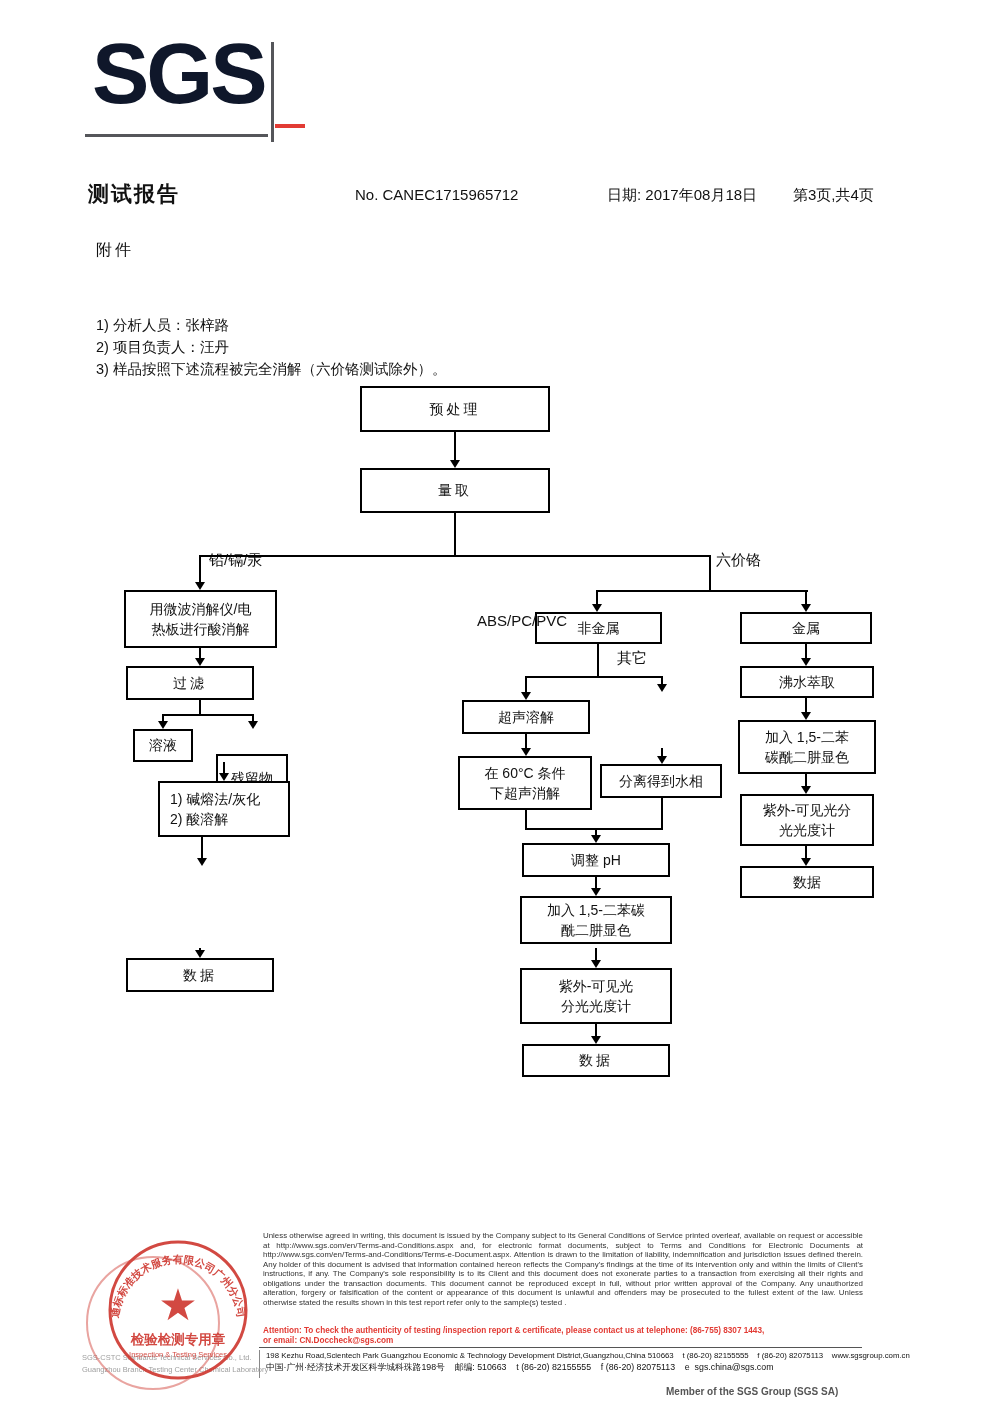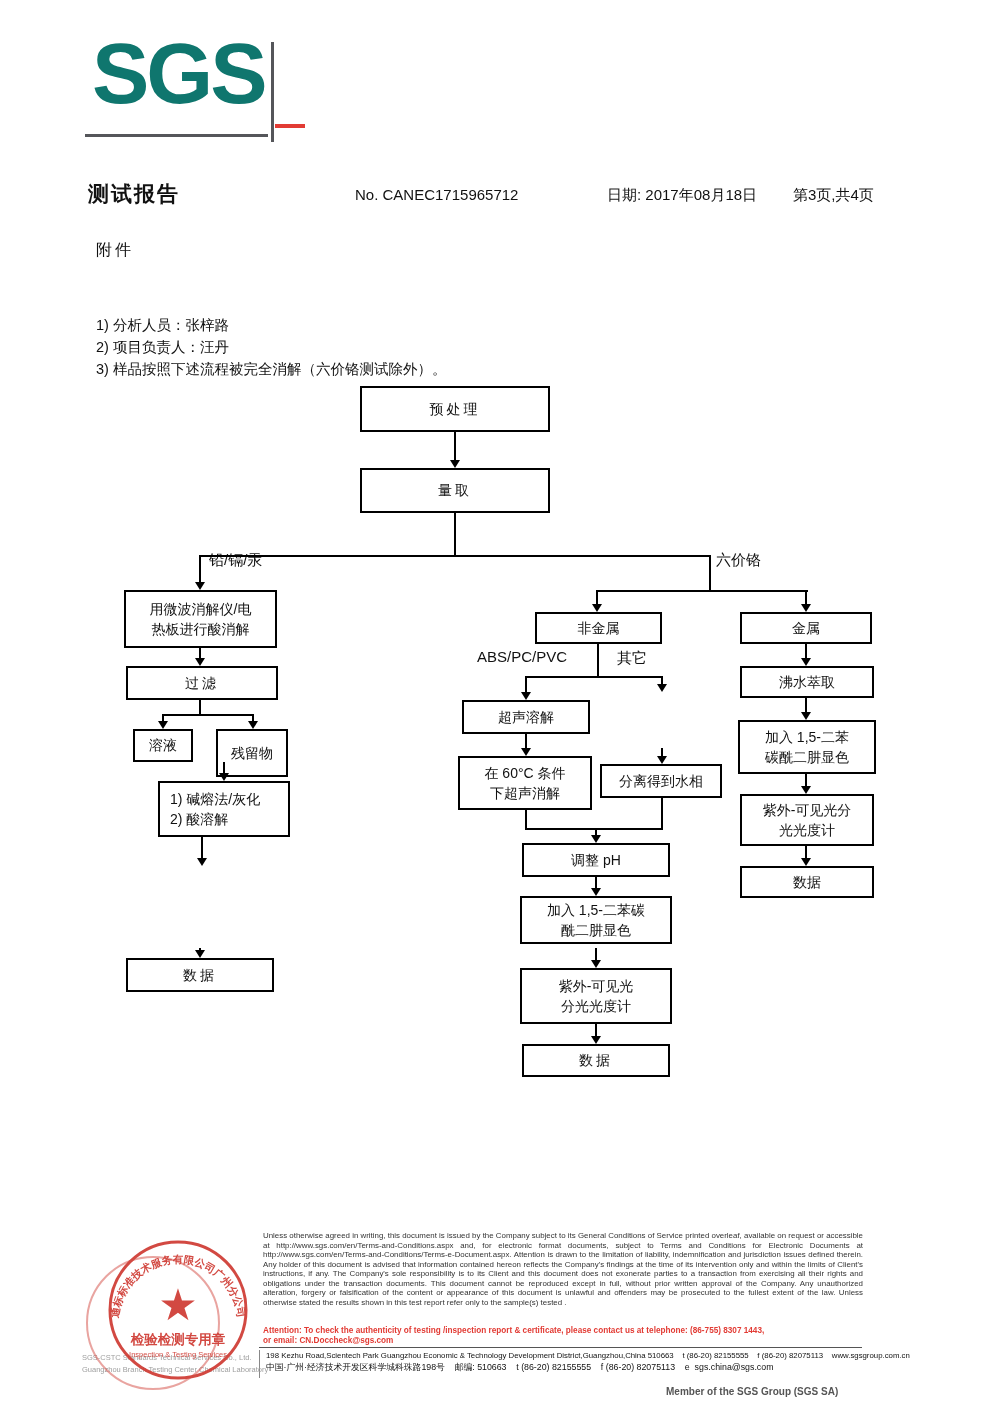--- a/index.html
+++ b/index.html
@@ -1,21 +1,21 @@
 <!DOCTYPE html>
 <html><head>
 <meta charset="utf-8">
 <style>
   * { margin:0; padding:0; box-sizing:border-box; }
   html,body { background:#ffffff; }
   body { font-family:"Liberation Sans","DejaVu Sans",sans-serif; color:#111; }
   .page { position:relative; width:992px; height:1402px; background:#fff; overflow:hidden; margin:0 auto; }
 
   
-  .logo-text { position:absolute; left:92px; top:30px; font-size:86px; font-weight:bold; color:#0f766e; letter-spacing:-3px; line-height:1; }
+  .logo-text { position:absolute; left:92px; top:30px; font-size:86px; font-weight:bold; color:#0f172a; letter-spacing:-3px; line-height:1; }
   .logo-underline { position:absolute; left:85px; top:134px; width:183px; height:3px; background:#55565a; }
   .logo-vline { position:absolute; left:271px; top:42px; width:3px; height:100px; background:#55565a; }
   .logo-redline { position:absolute; left:275px; top:124px; width:30px; height:4px; background:#e23b34; }
 
   .report-title { position:absolute; left:88px; top:180px; font-size:21px; font-weight:bold; letter-spacing:2px; }
   .report-no { position:absolute; left:355px; top:186px; font-size:15px; }
   .report-date { position:absolute; left:607px; top:186px; font-size:15px; }
   .report-page { position:absolute; left:793px; top:186px; font-size:15px; }
 
   .attachment-label { position:absolute; left:96px; top:240px; font-size:16px; letter-spacing:3px; }
@@ -67,23 +67,23 @@
     <div>3) 样品按照下述流程被完全消解（六价铬测试除外）。</div>
   </div>
 
   <div class="fbox sp" style="left:360px;top:386px;width:190px;height:46px">预处理</div>
   <div class="fbox sp" style="left:360px;top:468px;width:190px;height:45px">量取</div>
 
   <div class="fbox" style="left:124px;top:590px;width:153px;height:58px">
     <div>用微波消解仪/电</div>
     <div>热板进行酸消解</div>
   </div>
-  <div class="fbox sp" style="left:126px;top:666px;width:152px;height:34px">过滤</div>
+  <div class="fbox sp" style="left:126px;top:666px;width:128px;height:34px">过滤</div>
   <div class="fbox" style="left:133px;top:729px;width:60px;height:33px">溶液</div>
-  <div class="fbox" style="left:216px;top:729px;width:72px;height:48px">残留物</div>
+  <div class="fbox" style="left:216px;top:754px;width:72px;height:48px">残留物</div>
   <div class="fbox left" style="left:158px;top:781px;width:132px;height:56px">
     <div>1) 碱熔法/灰化</div>
     <div>2) 酸溶解</div>
   </div>
   <div class="fbox sp" style="left:126px;top:958px;width:148px;height:34px">数据</div>
 
   <div class="fbox" style="left:535px;top:612px;width:127px;height:32px">非金属</div>
   <div class="fbox" style="left:740px;top:612px;width:132px;height:32px">金属</div>
   <div class="fbox" style="left:462px;top:700px;width:128px;height:34px">超声溶解</div>
   <div class="fbox" style="left:458px;top:756px;width:134px;height:54px">
@@ -108,21 +108,21 @@
     <div>碳酰二肼显色</div>
   </div>
   <div class="fbox" style="left:740px;top:794px;width:134px;height:52px">
     <div>紫外-可见光分</div>
     <div>光光度计</div>
   </div>
   <div class="fbox" style="left:740px;top:866px;width:134px;height:32px">数据</div>
 
   <div class="flabel" style="left:209px;top:551px">铅/镉/汞</div>
   <div class="flabel" style="left:716px;top:551px">六价铬</div>
-  <div class="flabel" style="left:477px;top:648px">ABS/PC/PVC</div>
+  <div class="flabel" style="left:477px;top:612px">ABS/PC/PVC</div>
   <div class="flabel" style="left:617px;top:649px">其它</div>
 
   <div class="vl" style="left:454px;top:432px;height:30px"></div>
   <div class="arr" style="left:450px;top:460px"></div>
   <div class="vl" style="left:454px;top:513px;height:44px"></div>
   <div class="hl" style="left:199px;top:555px;width:512px"></div>
   <div class="vl" style="left:199px;top:555px;height:29px"></div>
   <div class="arr" style="left:195px;top:582px"></div>
   <div class="vl" style="left:709px;top:555px;height:37px"></div>
   <div class="hl" style="left:596px;top:590px;width:212px"></div>

